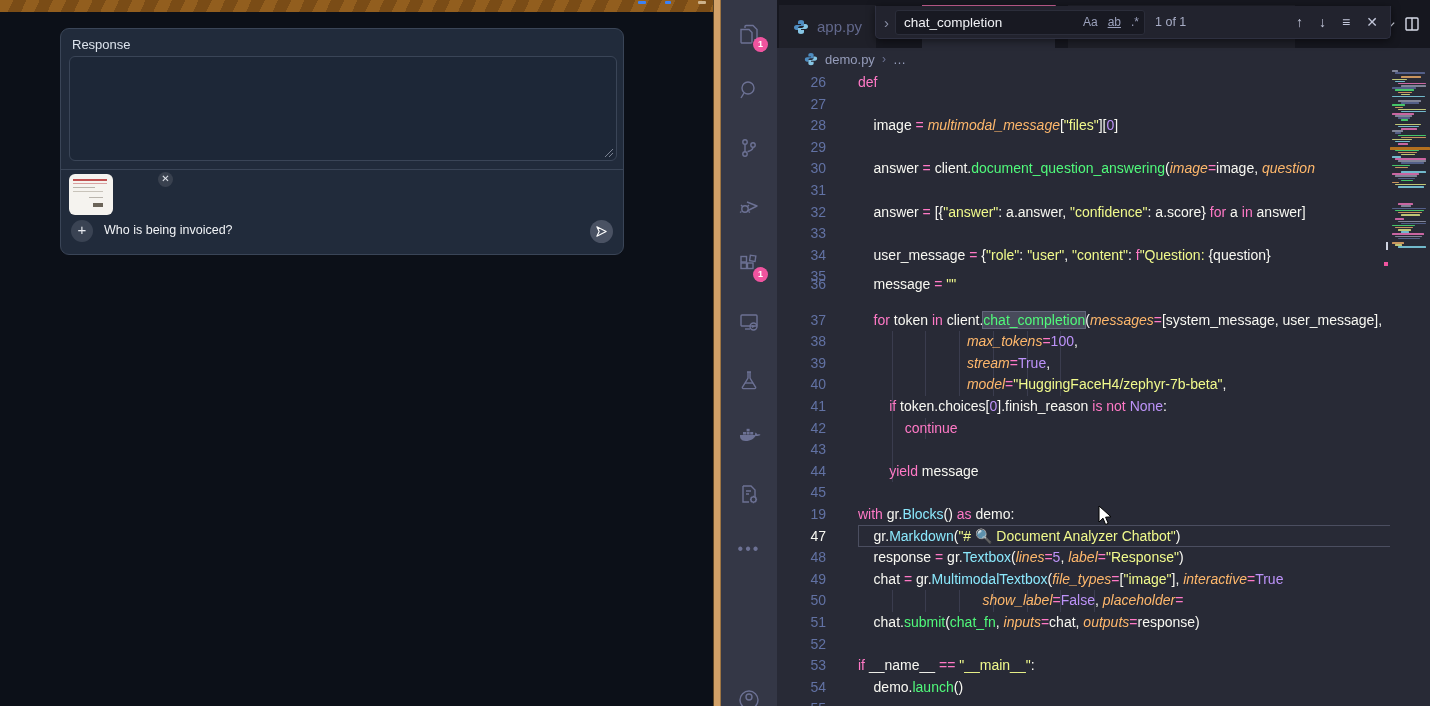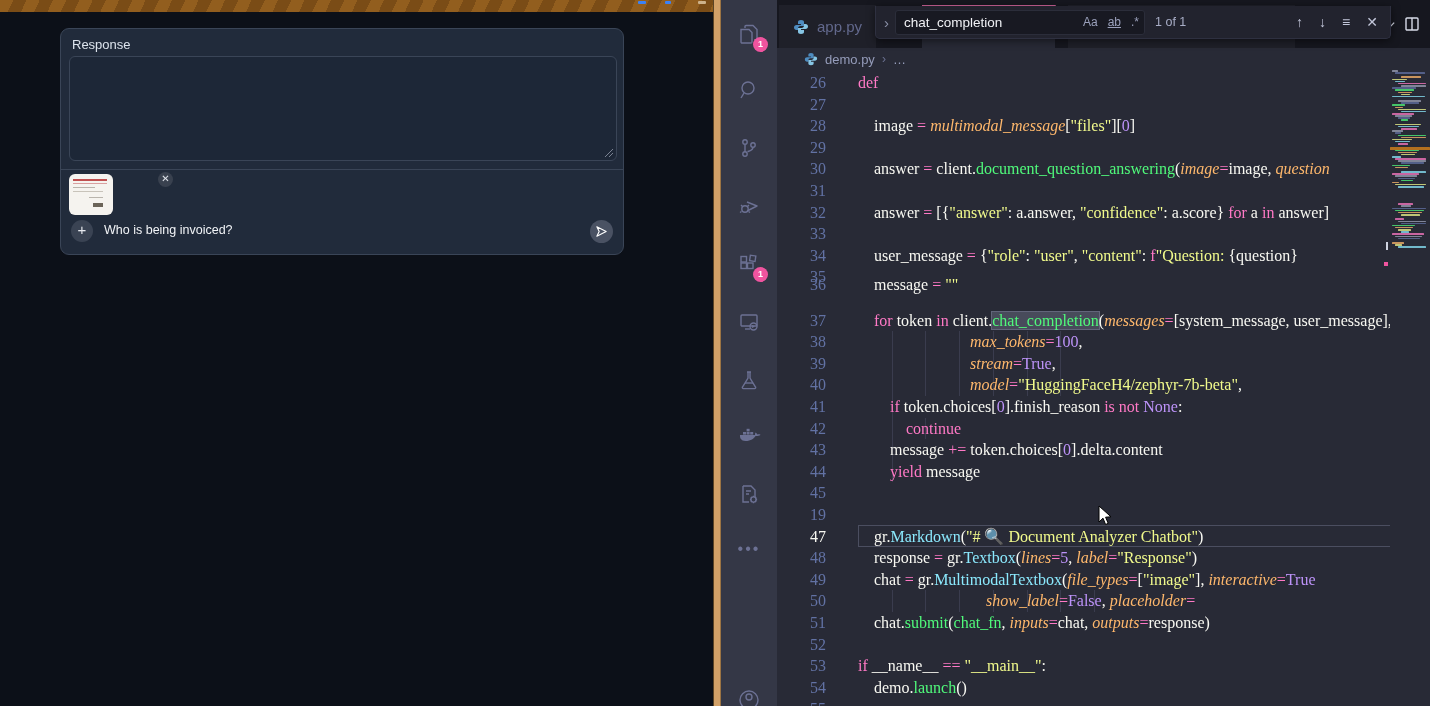--- a/index.html
+++ b/index.html
@@ -66,21 +66,21 @@
   .tab-actions svg { stroke:#d7dbe8; fill:none; stroke-width:1.4; cursor:pointer; }
   .stub-icon { position:absolute; top:18px; }
 
   .breadcrumb { position:absolute; left:0; top:48px; right:0; height:22px; background:#282a36;
     display:flex; align-items:center; gap:7px; padding-left:27px; font-size:13px; }
   .bc-file { color:#959cba; cursor:pointer; }
   .bc-sep { color:#6a7090; font-size:12px; }
   .bc-more { color:#959cba; cursor:pointer; }
 
   .code-area { position:absolute; left:0; top:70px; right:0; bottom:0; overflow:hidden;
-    font-family:Liberation Serif, serif; font-size:16px; }
+    font-family:Liberation Sans, sans-serif; font-size:14px; }
   .cl { position:absolute; left:0; right:0; height:21.6px; white-space:pre; line-height:21.6px; }
   .ln { position:absolute; left:0; width:49px; text-align:right; color:#6272a4; }
   .cl.cur .ln { color:#f8f8f2; }
   .lc { position:absolute; left:81px; color:#f8f8f2; }
   .curbox { position:absolute; left:81px; right:0; top:-1px; bottom:0; border:1px solid #4b4e60; border-right:none; }
   .ig { position:absolute; top:0; bottom:0; width:1px; background:#3a3c4e; }
   .tk-w { color:#f8f8f2; } .tk-k { color:#ff79c6; } .tk-f { color:#50fa7b; }
   .tk-c { color:#8be9fd; } .tk-s { color:#f1fa8c; } .tk-n { color:#bd93f9; }
   .tk-p { color:#ffb86c; font-style:italic; }
   .tk-fm { color:#50fa7b; background:#484b5b; box-shadow:0 0 0 1px #62657a; }
@@ -298,24 +298,24 @@
             <div class="cl" style="top: 153.2px;"><span class="ln">33</span><span class="lc"></span></div>
             <div class="cl" style="top: 174.8px;"><span class="ln">34</span><span class="lc"><span class="tk-w">    user_message </span><span class="tk-k">=</span><span class="tk-w"> {</span><span class="tk-s">"role"</span><span class="tk-w">: </span><span class="tk-s">"user"</span><span class="tk-w">, </span><span class="tk-s">"content"</span><span class="tk-w">: </span><span class="tk-k">f</span><span class="tk-s">"Question: </span><span class="tk-w">{question}</span></span></div>
             <div class="cl" style="top: 196.4px;"><span class="ln">35</span><span class="lc"></span></div>
             <div class="cl" style="top: 204px;"><span class="ln">36</span><span class="lc"><span class="tk-w">    message </span><span class="tk-k">=</span><span class="tk-w"> </span><span class="tk-s">""</span></span></div>
             <div class="cl" style="top: 239.6px;"><span class="ln">37</span><span class="lc"><span class="tk-w">    </span><span class="tk-k">for</span><span class="tk-w"> token </span><span class="tk-k">in</span><span class="tk-w"> client.</span><span class="tk-fm">chat_completion</span><span class="tk-w">(</span><span class="tk-p">messages</span><span class="tk-k">=</span><span class="tk-w">[system_message, user_message],</span></span></div>
             <div class="cl" style="top: 261.2px;"><i class="ig" style="left: 114.72px;"></i><i class="ig" style="left: 148.44px;"></i><i class="ig" style="left: 182.16px;"></i><i class="ig" style="left: 215.88px;"></i><i class="ig" style="left: 249.6px;"></i><i class="ig" style="left: 283.32px;"></i><span class="ln">38</span><span class="lc"><span class="tk-w">                            </span><span class="tk-p">max_tokens</span><span class="tk-k">=</span><span class="tk-n">100</span><span class="tk-w">,</span></span></div>
             <div class="cl" style="top: 282.8px;"><i class="ig" style="left: 114.72px;"></i><i class="ig" style="left: 148.44px;"></i><i class="ig" style="left: 182.16px;"></i><i class="ig" style="left: 215.88px;"></i><i class="ig" style="left: 249.6px;"></i><i class="ig" style="left: 283.32px;"></i><span class="ln">39</span><span class="lc"><span class="tk-w">                            </span><span class="tk-p">stream</span><span class="tk-k">=</span><span class="tk-n">True</span><span class="tk-w">,</span></span></div>
             <div class="cl" style="top: 304.4px;"><i class="ig" style="left: 114.72px;"></i><i class="ig" style="left: 148.44px;"></i><i class="ig" style="left: 182.16px;"></i><i class="ig" style="left: 215.88px;"></i><i class="ig" style="left: 249.6px;"></i><i class="ig" style="left: 283.32px;"></i><span class="ln">40</span><span class="lc"><span class="tk-w">                            </span><span class="tk-p">model</span><span class="tk-k">=</span><span class="tk-s">"HuggingFaceH4/zephyr-7b-beta"</span><span class="tk-w">,</span></span></div>
             <div class="cl" style="top: 326px;"><i class="ig" style="left: 114.72px;"></i><span class="ln">41</span><span class="lc"><span class="tk-w">        </span><span class="tk-k">if</span><span class="tk-w"> token.choices[</span><span class="tk-n">0</span><span class="tk-w">].finish_reason </span><span class="tk-k">is</span><span class="tk-w"> </span><span class="tk-k">not</span><span class="tk-w"> </span><span class="tk-n">None</span><span class="tk-w">:</span></span></div>
             <div class="cl" style="top: 347.6px;"><i class="ig" style="left: 114.72px;"></i><i class="ig" style="left: 148.44px;"></i><span class="ln">42</span><span class="lc"><span class="tk-w">            </span><span class="tk-k">continue</span></span></div>
-            <div class="cl" style="top: 369.2px;"><i class="ig" style="left: 114.72px;"></i><span class="ln">43</span><span class="lc"><span class="tk-w">        message </span><span class="tk-k">+=</span><span class="tk-w"> token.choices[</span><span class="tk-n">0</span><span class="tk-w">].delta.content</span></span></div>
+            <div class="cl" style="top: 369.2px;"><i class="ig" style="left: 114.72px;"></i><span class="ln">43</span></div>
             <div class="cl" style="top: 390.8px;"><i class="ig" style="left: 114.72px;"></i><span class="ln">44</span><span class="lc"><span class="tk-w">        </span><span class="tk-k">yield</span><span class="tk-w"> message</span></span></div>
             <div class="cl" style="top: 412.4px;"><span class="ln">45</span><span class="lc"></span></div>
-            <div class="cl" style="top: 434px;"><span class="ln">19</span></div>
+            <div class="cl" style="top: 434px;"><span class="ln">19</span><span class="lc"><span class="tk-k">with</span><span class="tk-w"> gr.</span><span class="tk-c">Blocks</span><span class="tk-w">() </span><span class="tk-k">as</span><span class="tk-w"> demo:</span></span></div>
             <div class="cl cur" style="top: 455.6px;"><div class="curbox"></div><span class="ln">47</span><span class="lc"><span class="tk-w">    gr.</span><span class="tk-c">Markdown</span><span class="tk-w">(</span><span class="tk-s">"# 🔍 Document Analyzer Chatbot"</span><span class="tk-w">)</span></span></div>
             <div class="cl" style="top: 477.2px;"><span class="ln">48</span><span class="lc"><span class="tk-w">    response </span><span class="tk-k">=</span><span class="tk-w"> gr.</span><span class="tk-c">Textbox</span><span class="tk-w">(</span><span class="tk-p">lines</span><span class="tk-k">=</span><span class="tk-n">5</span><span class="tk-w">, </span><span class="tk-p">label</span><span class="tk-k">=</span><span class="tk-s">"Response"</span><span class="tk-w">)</span></span></div>
             <div class="cl" style="top: 498.8px;"><span class="ln">49</span><span class="lc"><span class="tk-w">    chat </span><span class="tk-k">=</span><span class="tk-w"> gr.</span><span class="tk-c">MultimodalTextbox</span><span class="tk-w">(</span><span class="tk-p">file_types</span><span class="tk-k">=</span><span class="tk-w">[</span><span class="tk-s">"image"</span><span class="tk-w">], </span><span class="tk-p">interactive</span><span class="tk-k">=</span><span class="tk-n">True</span></span></div>
             <div class="cl" style="top: 520.4px;"><i class="ig" style="left: 114.72px;"></i><i class="ig" style="left: 148.44px;"></i><i class="ig" style="left: 182.16px;"></i><i class="ig" style="left: 215.88px;"></i><i class="ig" style="left: 249.6px;"></i><i class="ig" style="left: 283.32px;"></i><i class="ig" style="left: 317.04px;"></i><span class="ln">50</span><span class="lc"><span class="tk-w">                                </span><span class="tk-p">show_label</span><span class="tk-k">=</span><span class="tk-n">False</span><span class="tk-w">, </span><span class="tk-p">placeholder</span><span class="tk-k">=</span></span></div>
             <div class="cl" style="top: 542px;"><span class="ln">51</span><span class="lc"><span class="tk-w">    chat.</span><span class="tk-f">submit</span><span class="tk-w">(</span><span class="tk-f">chat_fn</span><span class="tk-w">, </span><span class="tk-p">inputs</span><span class="tk-k">=</span><span class="tk-w">chat, </span><span class="tk-p">outputs</span><span class="tk-k">=</span><span class="tk-w">response)</span></span></div>
             <div class="cl" style="top: 563.6px;"><span class="ln">52</span><span class="lc"></span></div>
             <div class="cl" style="top: 585.2px;"><span class="ln">53</span><span class="lc"><span class="tk-k">if</span><span class="tk-w"> __name__ </span><span class="tk-k">==</span><span class="tk-w"> </span><span class="tk-s">"__main__"</span><span class="tk-w">:</span></span></div>
             <div class="cl" style="top: 606.8px;"><span class="ln">54</span><span class="lc"><span class="tk-w">    demo.</span><span class="tk-f">launch</span><span class="tk-w">()</span></span></div>
             <div class="cl" style="top: 628.4px;"><span class="ln">55</span><span class="lc"></span></div>
           </div>

